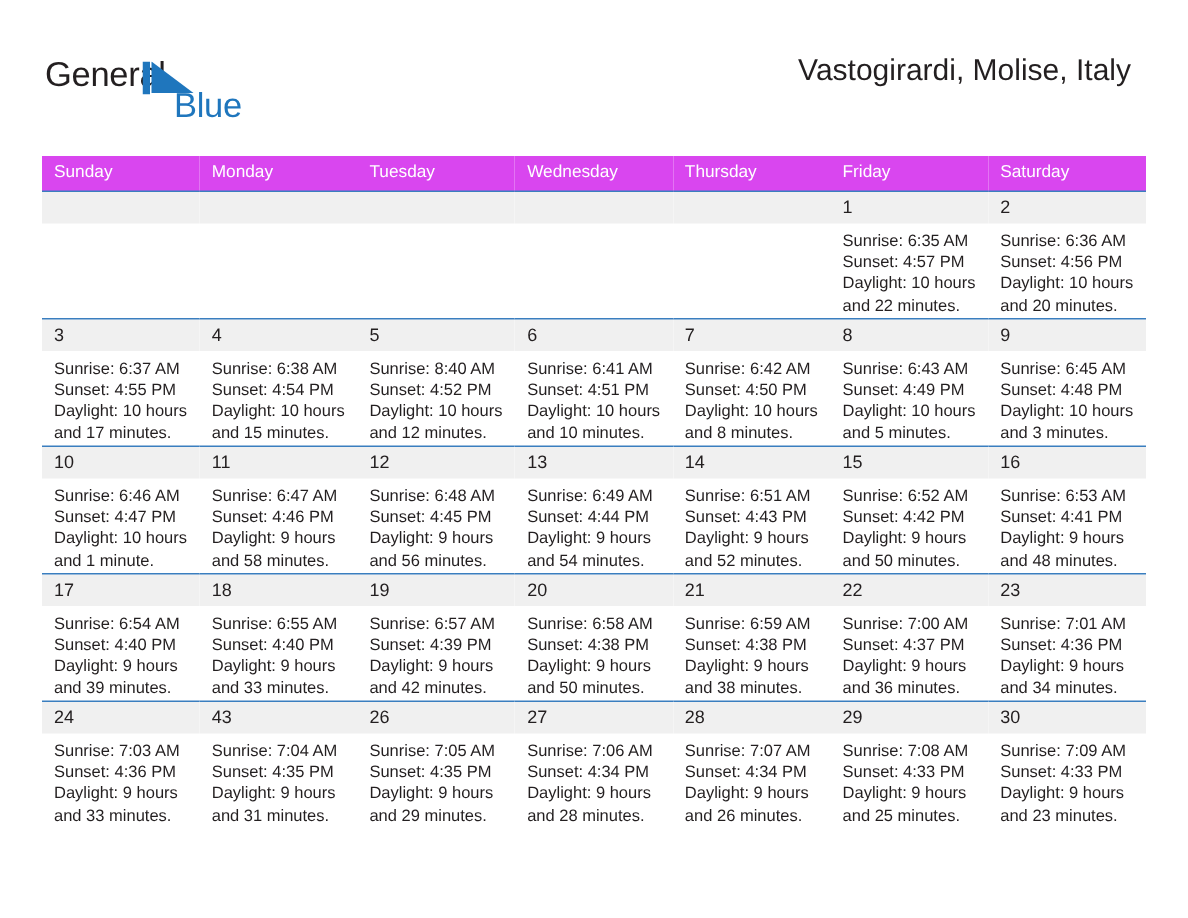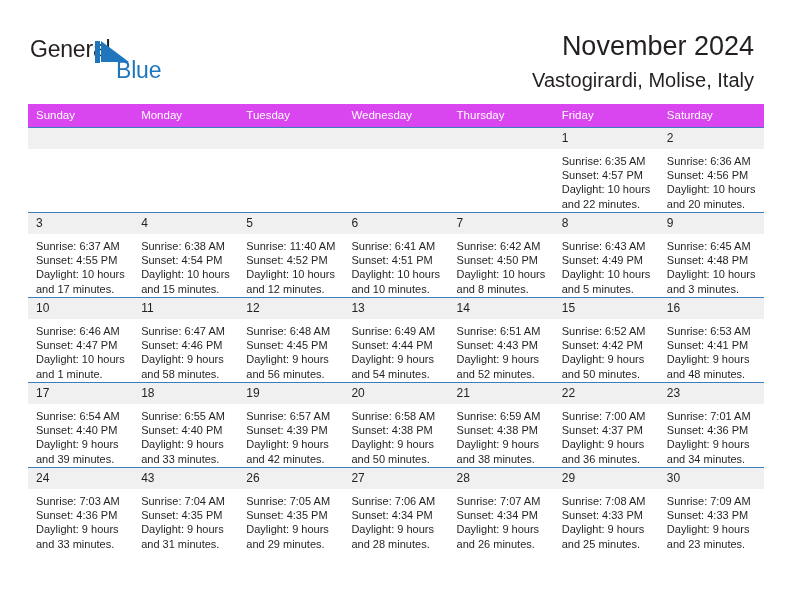--- a/index.html
+++ b/index.html
@@ -158,21 +158,20 @@
       <span class="brand-mark">
         <svg width="37" height="22" viewBox="0 0 37 22" xmlns="http://www.w3.org/2000/svg">
           <rect x="0" y="0" width="5" height="22" fill="#1f76bd"></rect>
           <polygon points="6,0 34,21 6,21" fill="#1f76bd"></polygon>
         </svg>
       </span>
       <span class="brand-blue">Blue</span>
     </div>
 
     <div class="title-block">
-      <div class="cal-title">November 2024</div>
       <div class="cal-subtitle">Vastogirardi, Molise, Italy</div>
     </div>
 
   </div>
 
   <table class="calendar">
     <thead>
       <tr>
         <th>Sunday</th>
         <th>Monday</th>
@@ -230,21 +229,21 @@
             <div class="daynum">4</div>
             <div class="info">
               <div>Sunrise: 6:38 AM</div>
               <div>Sunset: 4:54 PM</div>
               <div class="daylight">Daylight: 10 hours and 15 minutes.</div>
             </div>
           </td>
           <td>
             <div class="daynum">5</div>
             <div class="info">
-              <div>Sunrise: 11:40 AM</div>
+              <div>Sunrise: 8:40 AM</div>
               <div>Sunset: 4:52 PM</div>
               <div class="daylight">Daylight: 10 hours and 12 minutes.</div>
             </div>
           </td>
           <td>
             <div class="daynum">6</div>
             <div class="info">
               <div>Sunrise: 6:41 AM</div>
               <div>Sunset: 4:51 PM</div>
               <div class="daylight">Daylight: 10 hours and 10 minutes.</div>

